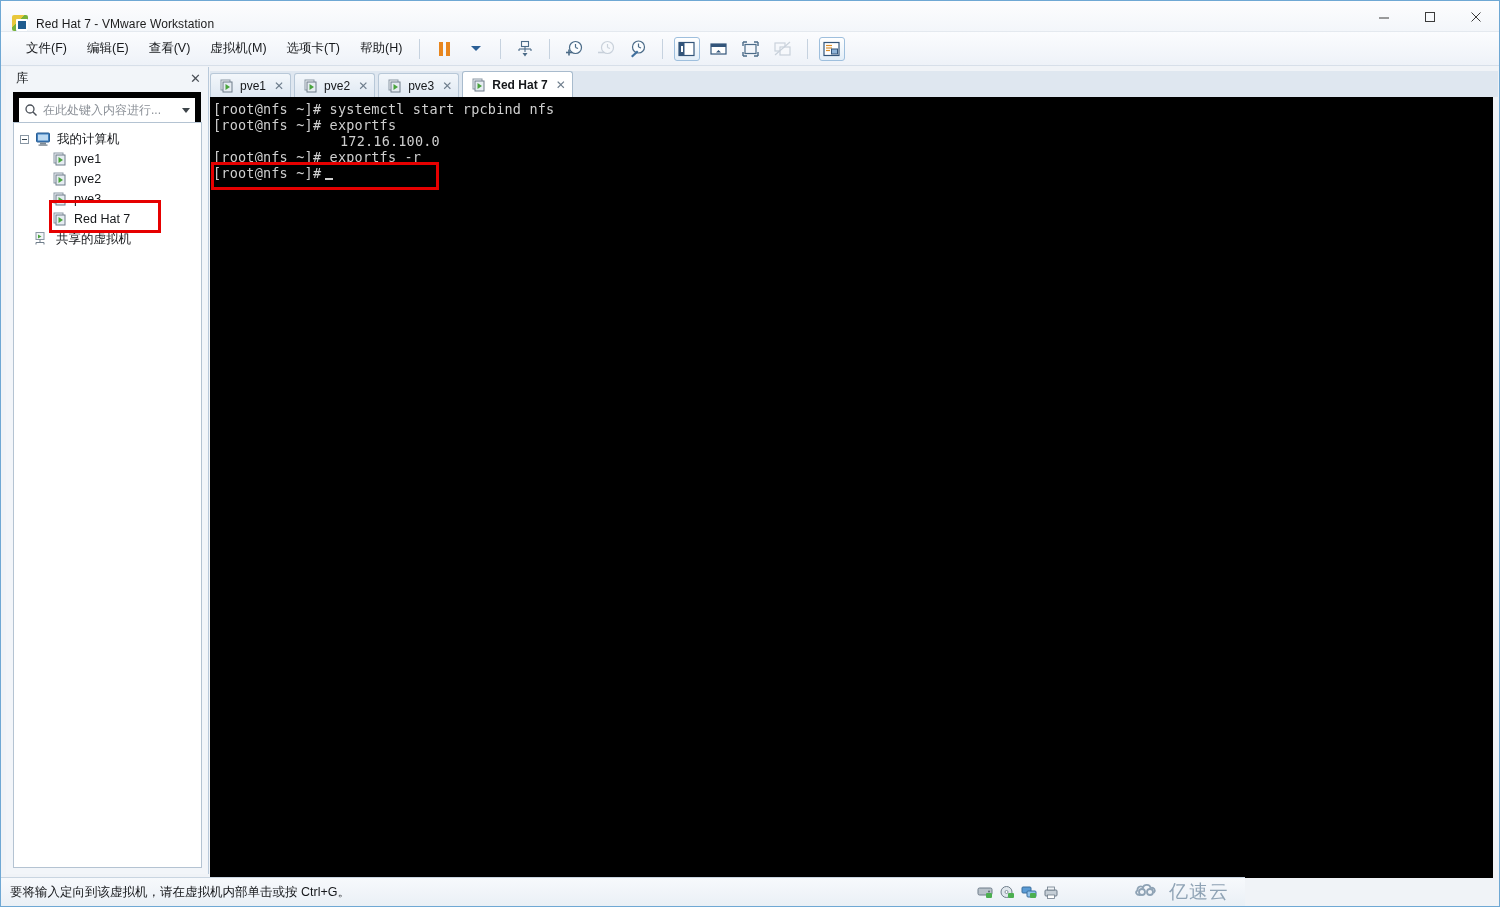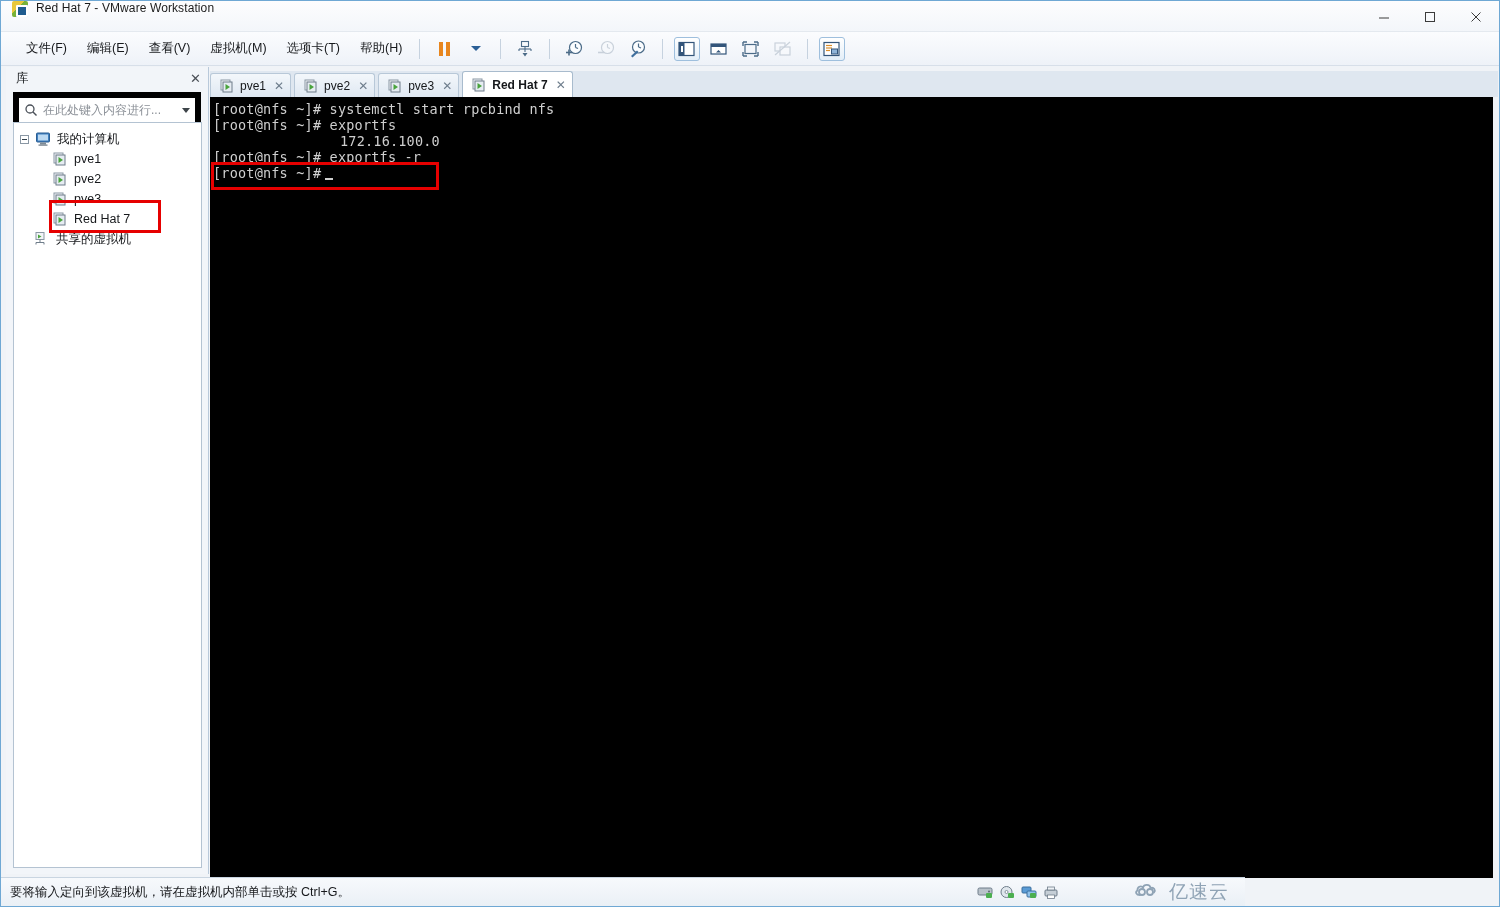--- a/index.html
+++ b/index.html
@@ -16,21 +16,21 @@
     background: #f0f3f7;
     border: 1px solid #6fa8d4;
     overflow: hidden;
   }
 
   
   .titlebar {
     position: absolute; left: 0; top: 0; width: 1498px; height: 31px;
     background: linear-gradient(#fdfdfe, #f3f6fa);
     border-bottom: 1px solid #e4e9ef;
-    display: flex; align-items: flex-start;
+    display: flex; align-items: flex-end;
   }
   .title-icon {
     width: 16px; height: 16px; margin-left: 11px; margin-right: 8px;
     border-radius: 2px;
     background:
       linear-gradient(135deg,#e8c73c 0%, #e8c73c 40%, #78b23a 40%, #78b23a 60%, #2f7fc1 60%);
     position: relative;
   }
   .title-icon::after {
     content: ""; position: absolute; left: 4px; top: 4px;

